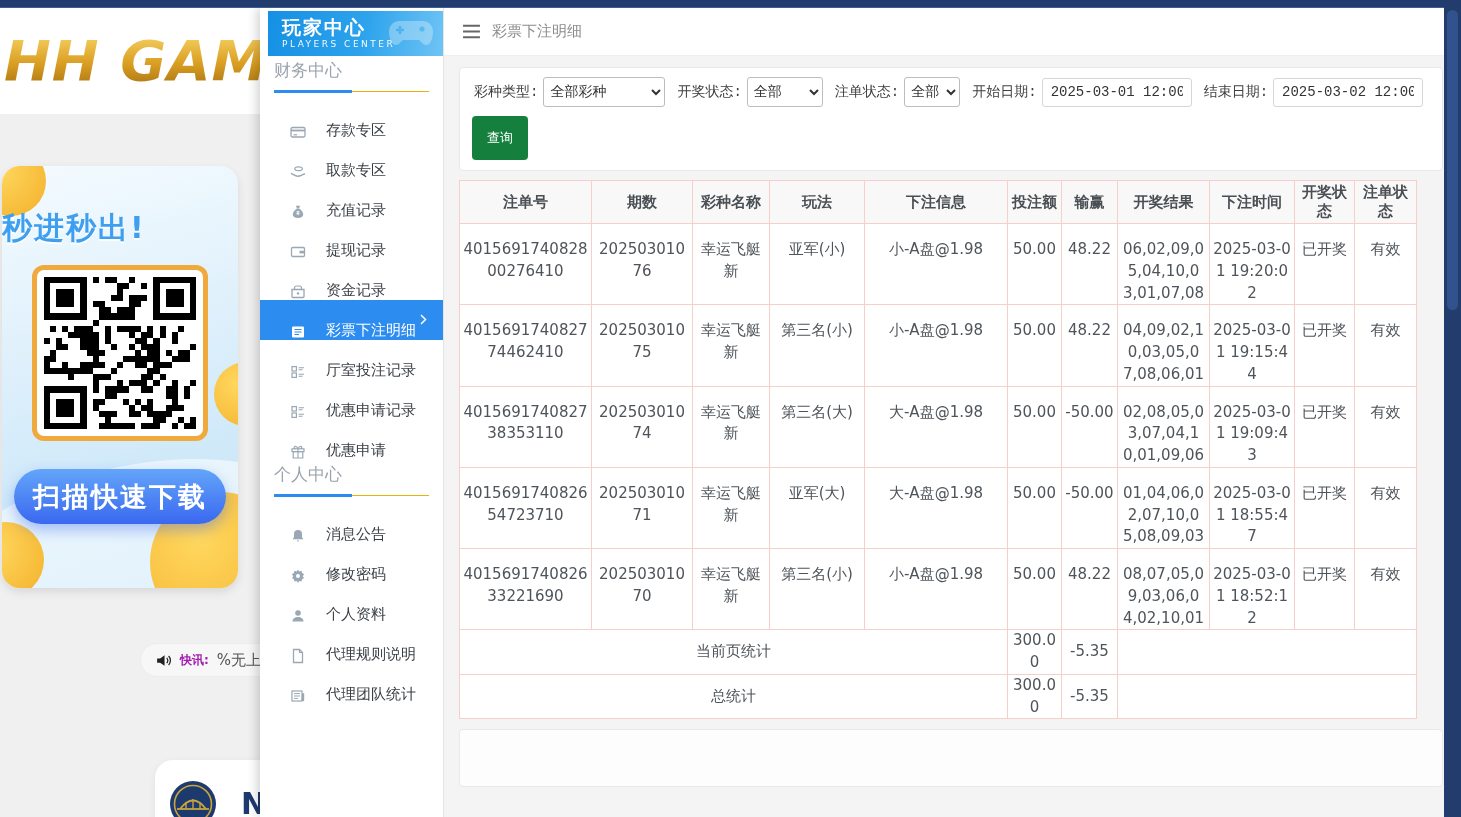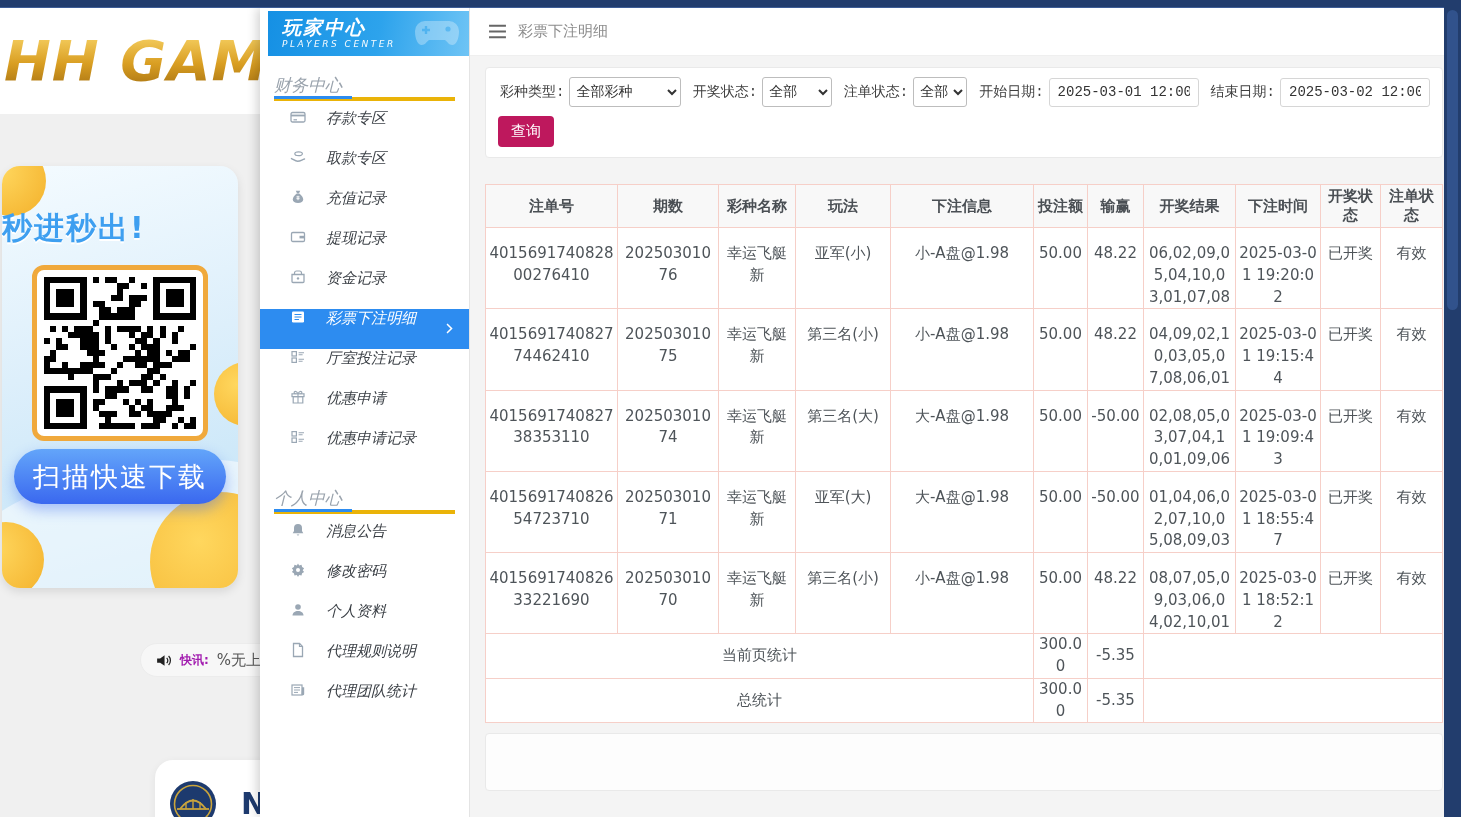--- a/index.html
+++ b/index.html
@@ -22,74 +22,74 @@
   .blob { position:absolute; border-radius:50%; background:radial-gradient(circle at 35% 35%,#ffd75e,#f3b02a); }
   .b1 { left:-26px; top:-20px; width:70px; height:70px; }
   .b2 { left:212px; top:196px; width:64px; height:64px; }
   .b3 { left:148px; top:326px; width:140px; height:140px; }
   .b4 { left:-34px; top:356px; width:76px; height:76px; }
   .wave { position:absolute; left:-60px; top:300px; width:380px; height:170px; background:rgba(255,255,255,.55); border-radius:50%; transform:rotate(-12deg); }
   .banner-slogan { position:relative; margin-top:42px; text-align:left; font-size:30px; font-weight:800; letter-spacing:2px;
                    color:#3e9ff0; text-shadow:0 2px 0 #ffffff; z-index:2; }
   .qr-box { position:relative; width:176px; height:176px; margin:16px auto 0; background:#fff; border:5px solid #f0a93c; border-radius:12px; padding:7px; z-index:2; }
   .qr-box svg { width:100%; height:100%; display:block; }
-  .banner-btn { position:relative; width:212px; height:55px; margin:8px auto 0; border-radius:28px; z-index:2;
-                background:linear-gradient(180deg,#63a5fa,#3a68ef); color:#fff; font-size:27px; font-weight:400; letter-spacing:2px;
+  .banner-btn { position:relative; width:212px; height:55px; margin:28px auto 0; border-radius:28px; z-index:2;
+                background:linear-gradient(180deg,#63a5fa,#3a68ef); color:#fff; font-size:27px; font-weight:700; letter-spacing:2px;
                 display:flex; align-items:center; justify-content:center; box-shadow:0 6px 14px rgba(58,104,239,.4); cursor:pointer; }
 
   .ticker { position:absolute; left:140px; top:643px; width:270px; height:34px; background:#f7f7f7; border:1px solid #ececec; border-radius:17px;
             display:flex; align-items:center; gap:8px; padding:0 14px; white-space:nowrap; overflow:hidden; }
   .ticker .t-icon svg { width:17px; height:17px; color:#222; display:block; }
   .ticker-label { font-size:12px; font-weight:700; color:#a21caf; }
   .ticker-text { font-size:15px; color:#555; }
 
   .partner-card { position:absolute; left:155px; top:760px; width:330px; height:110px; background:#fff; border-radius:18px; box-shadow:0 2px 8px rgba(0,0,0,.06); }
   .partner-logo { position:absolute; left:14px; top:20px; width:48px; height:48px; }
   .partner-logo svg { width:100%; height:100%; display:block; }
   .partner-initial { position:absolute; left:86px; top:26px; font-size:30px; font-weight:800; color:#1d3a6e; }
 
   
   .panel { position:absolute; left:260px; top:8px; width:1184px; height:809px; background:#f4f4f4; display:flex;
            box-shadow:-3px 0 10px rgba(0,0,0,.18); z-index:10; }
 
   
-  .sidebar { width:210px; flex:none; background:#fff; border-right:1px solid #e4e4e4; overflow:hidden;font-style:italic; }
+  .sidebar { width:184px; flex:none; background:#fff; border-right:1px solid #e4e4e4; overflow:hidden; }
   .side-header { margin:3px 0 0 8px; height:45px; position:relative; color:#fff; padding:4px 0 0 14px;
                  background:linear-gradient(100deg,#1590e4 0%,#2da3ec 55%,#6fc4f5 100%); }
   .sh-title { font-size:19px; font-weight:700; letter-spacing:2px; line-height:24px; }
   .sh-sub { font-size:9px; letter-spacing:2.5px; opacity:.95; }
   .sh-pad { position:absolute; right:8px; top:5px; opacity:.3; }
   .sh-pad svg { width:48px; height:34px; color:#fff; display:block; }
 
-  .side-title { margin:18px 14px 8px; font-size:17px; color:#9aa3ad; border-bottom:4px solid #eab308; position:relative; }
+  .side-title { margin:3px 14px 8px; padding-bottom:9px; font-size:17px; color:#9aa3ad; border-bottom:1px solid #eab308; position:relative; }
   .side-title::after { content:""; position:absolute; left:0; bottom:-2px; width:78px; height:3px; background:#2d8cf0; }
-  .side-item { height:40px; display:flex; align-items:flex-start; padding-left:30px; gap:20px; font-size:15px; color:#3a3f45; cursor:pointer; position:relative; }
+  .side-item { height:40px; display:flex; align-items:flex-end; padding-left:30px; gap:20px; font-size:15px; color:#3a3f45; cursor:pointer; position:relative; }
   .side-item .s-icon svg { width:16px; height:16px; color:#9aa7b4; display:block; }
   .side-item.active { background:#2d8cf0; color:#fff; }
   .side-item.active .s-icon svg { color:#fff; }
   .s-chevron { position:absolute; right:13px; top:13px; }
   .s-chevron svg { width:13px; height:13px; color:#fff; display:block; }
 
   
   .main { flex:1; min-width:0; display:flex; flex-direction:column; }
   .topbar { flex:none; height:48px; background:#fff; border-bottom:1px solid #efefef; display:flex; align-items:center; gap:11px; padding-left:18px; color:#8c8c8c; font-size:15px; }
   .hamburger svg { width:19px; height:15px; color:#666; display:block; cursor:pointer; }
   .content { padding:11px 1px 0 15px; }
 
   .card { background:#fff; border:1px solid #e9e9e9; border-radius:4px; }
   .filter-card { padding:9px 12px 10px;font-family:Liberation Mono, monospace; }
   .filter-row { display:flex; align-items:center; font-size:14px; color:#3f3f3f; white-space:nowrap; }
   .f-label { margin:0 5px 0 12px; }
   .f-label:first-child { margin-left:2px; }
   select.sel { height:30px; border:1px solid #bdbdbd; border-radius:3px; background:#fff; font-size:14px; color:#333; padding:0 2px; font-family:inherit; }
   .sel-lg { width:122px; } .sel-md { width:76px; } .sel-sm { width:56px; }
   input.date { height:29px; width:150px; border:1px solid #d6d6d6; border-radius:3px; font-size:14px; color:#333; padding:0 8px; font-family:inherit; }
-  .search-btn { margin-top:9px; width:56px; height:31px; background:#be185d; color:#fff; border:none; border-radius:4px; font-size:15px; cursor:pointer; font-family:inherit; }
-
-  table.bet-table { margin-top:26px; width:957px; border-collapse:collapse; background:#fff; table-layout:fixed; }
+  .search-btn { margin-top:9px; width:56px; height:44px; background:#15803d; color:#fff; border:none; border-radius:4px; font-size:13px; cursor:pointer; font-family:inherit; }
+
+  table.bet-table { margin-top:9px; width:957px; border-collapse:collapse; background:#fff; table-layout:fixed; }
   .bet-table th, .bet-table td { border:1px solid #f6cfc8; text-align:center; font-size:15px; }
   .bet-table th { height:43px; background:#f8f8f8; color:#4a4f54; font-weight:700; padding:0 2px; }
   .bet-table td { color:#4e5459; vertical-align:top; padding:15px 3px 0; line-height:1.45; word-break:break-all; }
   tr.data-row { height:76px; }
   tr.summary-row td { height:38px; vertical-align:middle; padding:0 3px; }
 
   .pager-card { margin-top:10px; height:58px; display:flex; align-items:center; justify-content:space-between; padding:0 14px; font-size:14px; color:#555; background:#fdfdfd; }
 </style>
 </head>
 <body>
@@ -421,36 +421,36 @@
                 <rect x="2" y="2.6" width="4.4" height="4.4" fill="none" stroke="currentColor" stroke-width="1.2"></rect>
                 <rect x="2" y="9" width="4.4" height="4.4" fill="none" stroke="currentColor" stroke-width="1.2"></rect>
                 <path d="M8.6 3.8h5.4M8.6 5.8h4M8.6 10.2h5.4M8.6 12.2h4" stroke="currentColor" stroke-width="1.1" fill="none"></path>
               </svg>
             </span>
             <span class="s-label">厅室投注记录</span>
           </div>
           <div class="side-item">
             <span class="s-icon">
               <svg viewBox="0 0 16 16">
+                <rect x="2" y="2.6" width="4.4" height="4.4" fill="none" stroke="currentColor" stroke-width="1.2"></rect>
+                <rect x="2" y="9" width="4.4" height="4.4" fill="none" stroke="currentColor" stroke-width="1.2"></rect>
+                <path d="M8.6 3.8h5.4M8.6 5.8h4M8.6 10.2h5.4M8.6 12.2h4" stroke="currentColor" stroke-width="1.1" fill="none"></path>
+              </svg>
+            </span>
+            <span class="s-label">优惠申请记录</span>
+          </div>
+          <div class="side-item">
+            <span class="s-icon">
+              <svg viewBox="0 0 16 16">
                 <rect x="2" y="4.8" width="12" height="2.8" fill="none" stroke="currentColor" stroke-width="1.2"></rect>
                 <path d="M3.2 7.6h9.6V14H3.2z" fill="none" stroke="currentColor" stroke-width="1.2"></path>
                 <path d="M8 4.8V14M5.5 4.8C4 4.8 3.4 2.4 5.4 2.4 6.9 2.4 8 4.8 8 4.8s1.1-2.4 2.6-2.4c2 0 1.4 2.4-.1 2.4" fill="none" stroke="currentColor" stroke-width="1.1"></path>
               </svg>
             </span>
             <span class="s-label">优惠申请</span>
-          </div>
-          <div class="side-item">
-            <span class="s-icon">
-              <svg viewBox="0 0 16 16">
-                <rect x="2" y="2.6" width="4.4" height="4.4" fill="none" stroke="currentColor" stroke-width="1.2"></rect>
-                <rect x="2" y="9" width="4.4" height="4.4" fill="none" stroke="currentColor" stroke-width="1.2"></rect>
-                <path d="M8.6 3.8h5.4M8.6 5.8h4M8.6 10.2h5.4M8.6 12.2h4" stroke="currentColor" stroke-width="1.1" fill="none"></path>
-              </svg>
-            </span>
-            <span class="s-label">优惠申请记录</span>
           </div>
           <div class="side-title">个人中心</div>
           <div class="side-item">
             <span class="s-icon">
               <svg viewBox="0 0 16 16">
                 <path d="M8 2a4 4 0 0 0-4 4v3L2.7 11.3h10.6L12 9V6a4 4 0 0 0-4-4z" fill="currentColor"></path>
                 <path d="M6.7 12.6a1.35 1.35 0 0 0 2.6 0z" fill="currentColor"></path>
               </svg>
             </span>
             <span class="s-label">消息公告</span>

